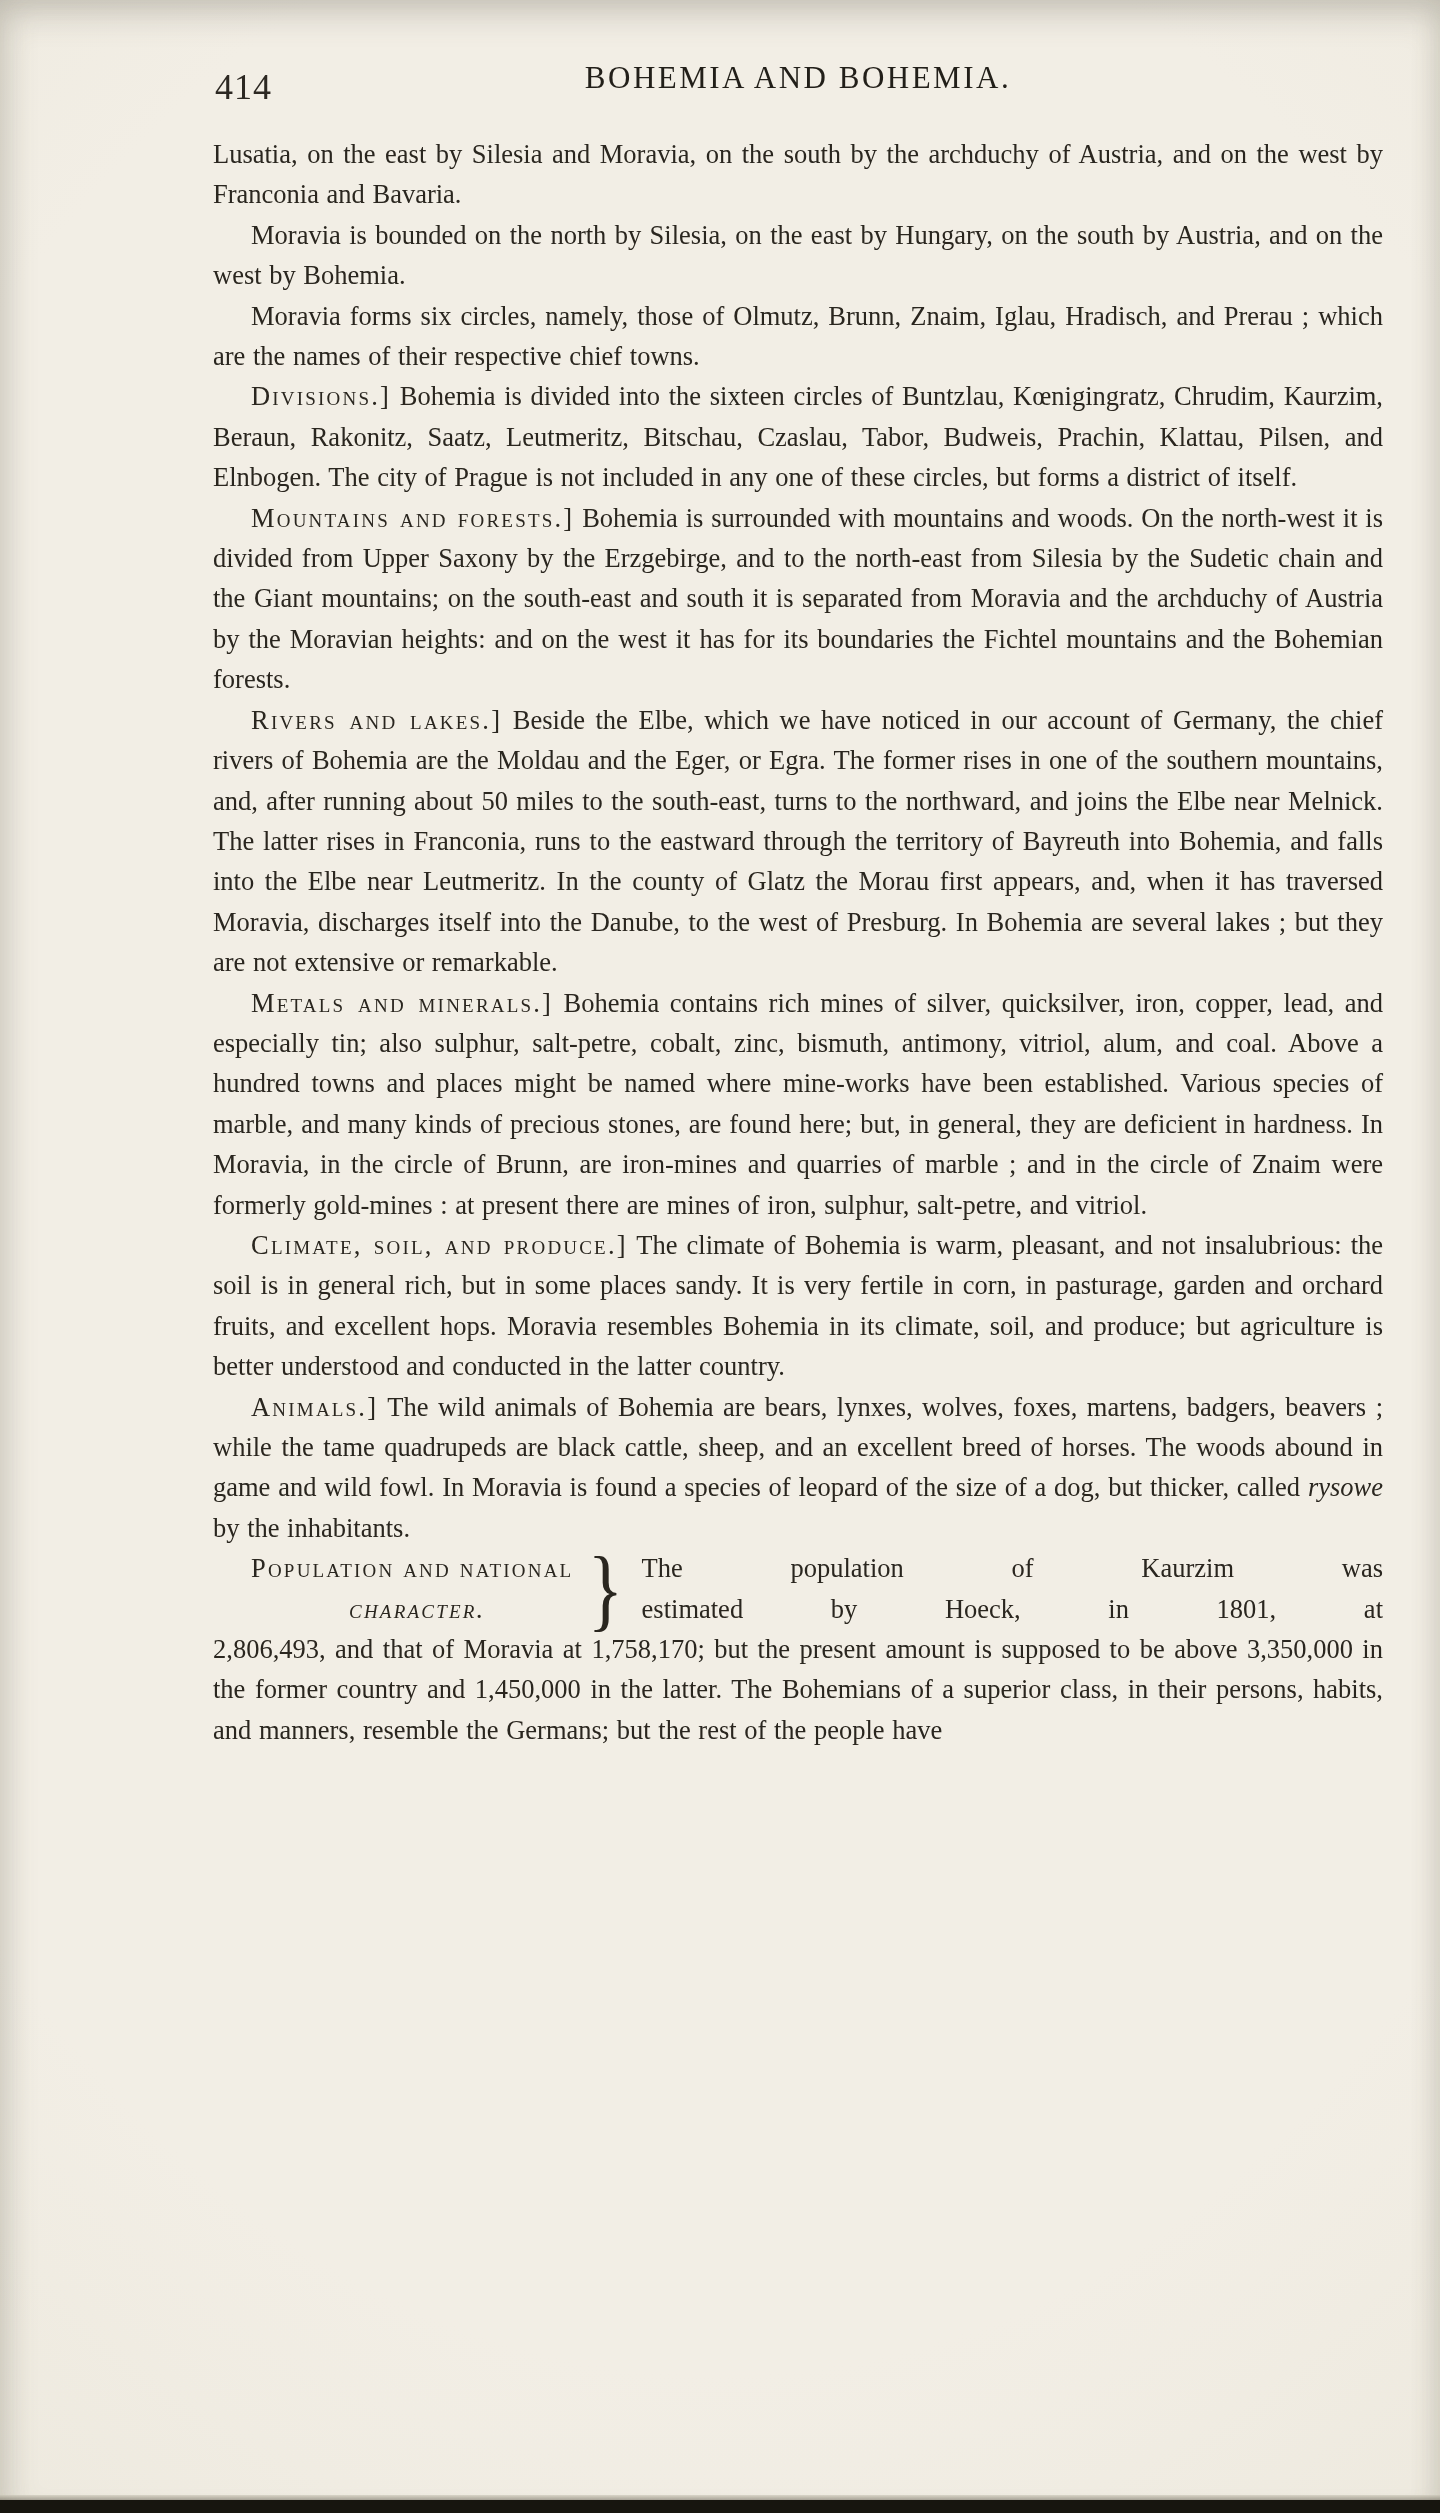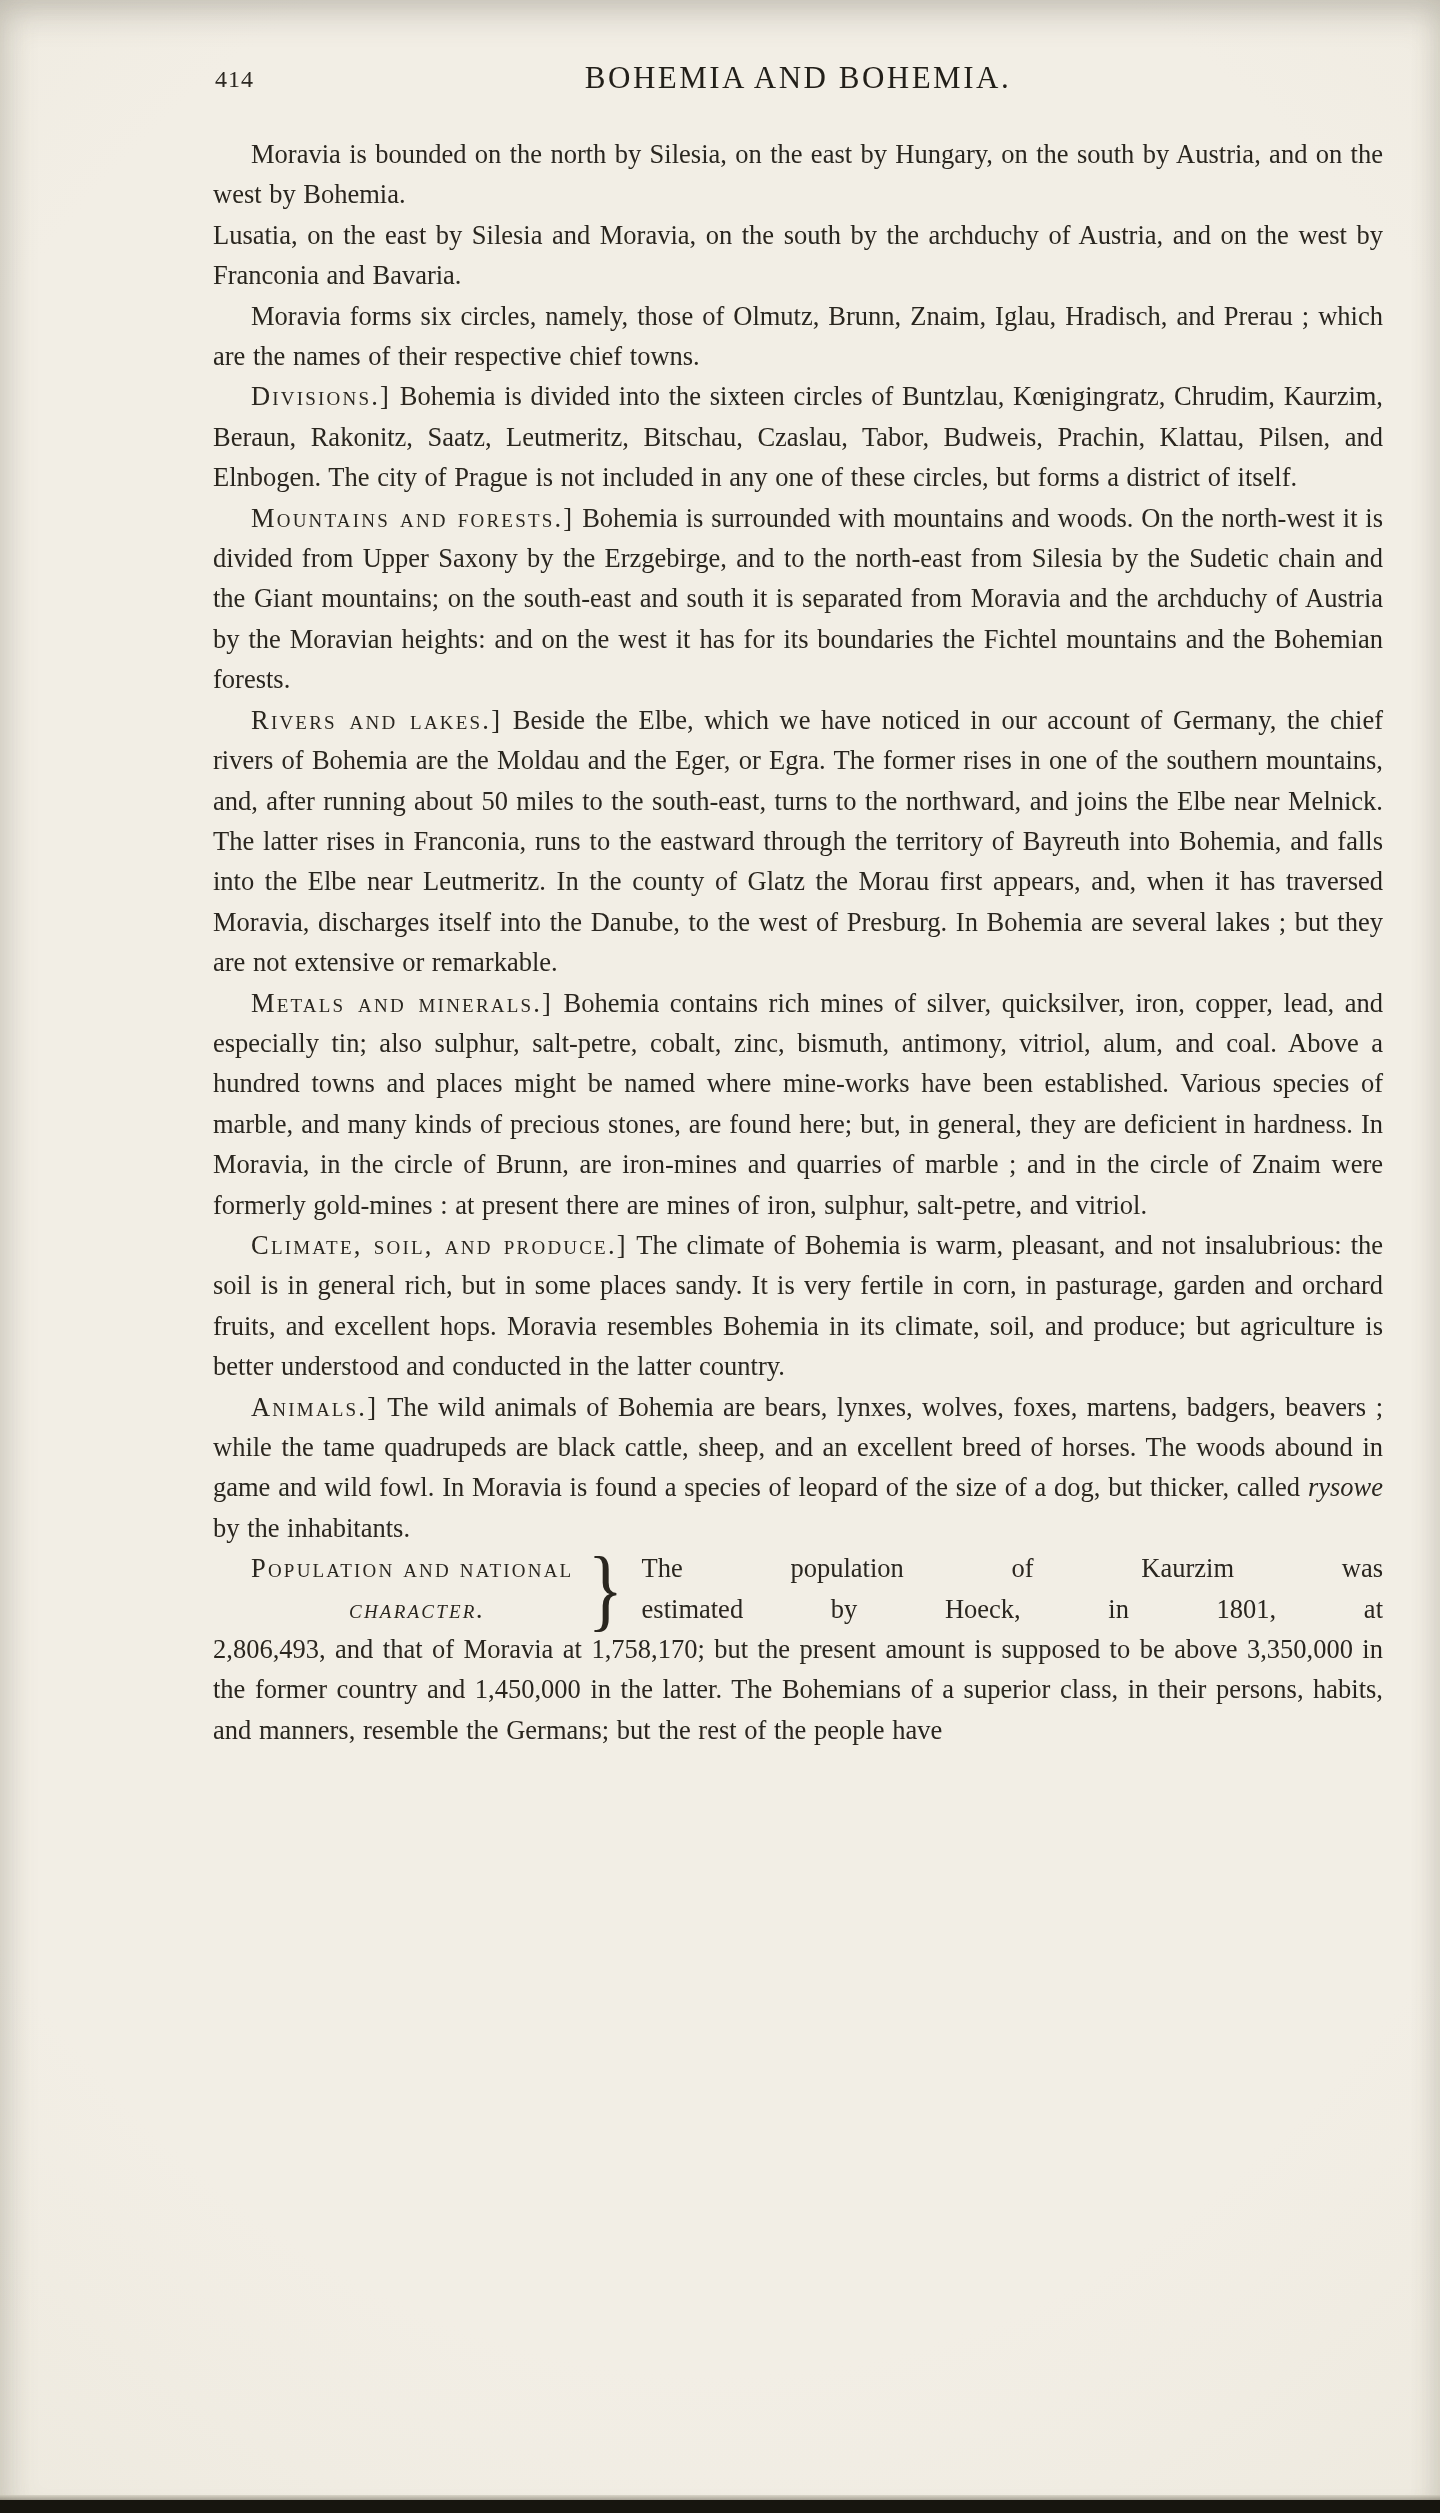--- a/index.html
+++ b/index.html
@@ -27,21 +27,21 @@
   }
   .content {
     position:absolute;
     left:213px; top:58px;
     width:1170px;
     color:#2a2620;
   }
   .page-header { position:relative; height:50px; margin-bottom:26px; }
   .page-number {
     position:absolute; left:2px; top:8px;
-    font-size:24px; letter-spacing:1px; color:#2c2822;
+    font-size:36px; letter-spacing:1px; color:#2c2822;
   }
   .page-title {
     margin:0; text-align:center;
     font-size:31px; font-weight:normal;
     letter-spacing:2.5px; color:#221f19;
     padding-top:2px;
   }
   .para {
     margin:0;
     font-size:26.5px;
@@ -95,22 +95,22 @@
 <div class="page">
   <div class="content">
 
     <header class="page-header">
       <span class="page-number">414</span>
       <h1 class="page-title">BOHEMIA AND BOHEMIA.</h1>
     </header>
 
     <main class="text-block">
       <div id="paragraphs">
+          <p class="para no-indent"><span>Lusatia, on the east by Silesia and Moravia, on the south by the archduchy of Austria, and on the west by Franconia and Bavaria.</span></p>
           <p class="para"><span>Moravia is bounded on the north by Silesia, on the east by Hungary, on the south by Austria, and on the west by Bohemia.</span></p>
-          <p class="para no-indent"><span>Lusatia, on the east by Silesia and Moravia, on the south by the archduchy of Austria, and on the west by Franconia and Bavaria.</span></p>
           <p class="para"><span>Moravia forms six circles, namely, those of Olmutz, Brunn, Znaim, Iglau, Hradisch, and Prerau ; which are the names of their respective chief towns.</span></p>
           <p class="para"><span class="heading">Divisions.]</span><span> Bohemia is divided into the sixteen circles of Buntzlau, Kœnigingratz, Chrudim, Kaurzim, Beraun, Rakonitz, Saatz, Leutmeritz, Bitschau, Czaslau, Tabor, Budweis, Prachin, Klattau, Pilsen, and Elnbogen. The city of Prague is not included in any one of these circles, but forms a district of itself.</span></p>
           <p class="para"><span class="heading">Mountains and forests.]</span><span> Bohemia is surrounded with mountains and woods. On the north-west it is divided from Upper Saxony by the Erzgebirge, and to the north-east from Silesia by the Sudetic chain and the Giant mountains; on the south-east and south it is separated from Moravia and the archduchy of Austria by the Moravian heights: and on the west it has for its boundaries the Fichtel mountains and the Bohemian forests.</span></p>
           <p class="para"><span class="heading">Rivers and lakes.]</span><span> Beside the Elbe, which we have noticed in our account of Germany, the chief rivers of Bohemia are the Moldau and the Eger, or Egra. The former rises in one of the southern mountains, and, after running about 50 miles to the south-east, turns to the northward, and joins the Elbe near Melnick. The latter rises in Franconia, runs to the eastward through the territory of Bayreuth into Bohemia, and falls into the Elbe near Leutmeritz. In the county of Glatz the Morau first appears, and, when it has traversed Moravia, discharges itself into the Danube, to the west of Presburg. In Bohemia are several lakes ; but they are not extensive or remarkable.</span></p>
           <p class="para"><span class="heading">Metals and minerals.]</span><span> Bohemia contains rich mines of silver, quicksilver, iron, copper, lead, and especially tin; also sulphur, salt-petre, cobalt, zinc, bismuth, antimony, vitriol, alum, and coal. Above a hundred towns and places might be named where mine-works have been established. Various species of marble, and many kinds of precious stones, are found here; but, in general, they are deficient in hardness. In Moravia, in the circle of Brunn, are iron-mines and quarries of marble ; and in the circle of Znaim were formerly gold-mines : at present there are mines of iron, sulphur, salt-petre, and vitriol.</span></p>
           <p class="para"><span class="heading">Climate, soil, and produce.]</span><span> The climate of Bohemia is warm, pleasant, and not insalubrious: the soil is in general rich, but in some places sandy. It is very fertile in corn, in pasturage, garden and orchard fruits, and excellent hops. Moravia resembles Bohemia in its climate, soil, and produce; but agriculture is better understood and conducted in the latter country.</span></p>
           <p class="para"><span class="heading">Animals.]</span><span> The wild animals of Bohemia are bears, lynxes, wolves, foxes, martens, badgers, beavers ; while the tame quadrupeds are black cattle, sheep, and an excellent breed of horses. The woods abound in game and wild fowl. In Moravia is found a species of leopard of the size of a dog, but thicker, called </span><span class="italic">rysowe</span><span> by the inhabitants.</span></p>
         </div>
 
       <div class="pop-row">

